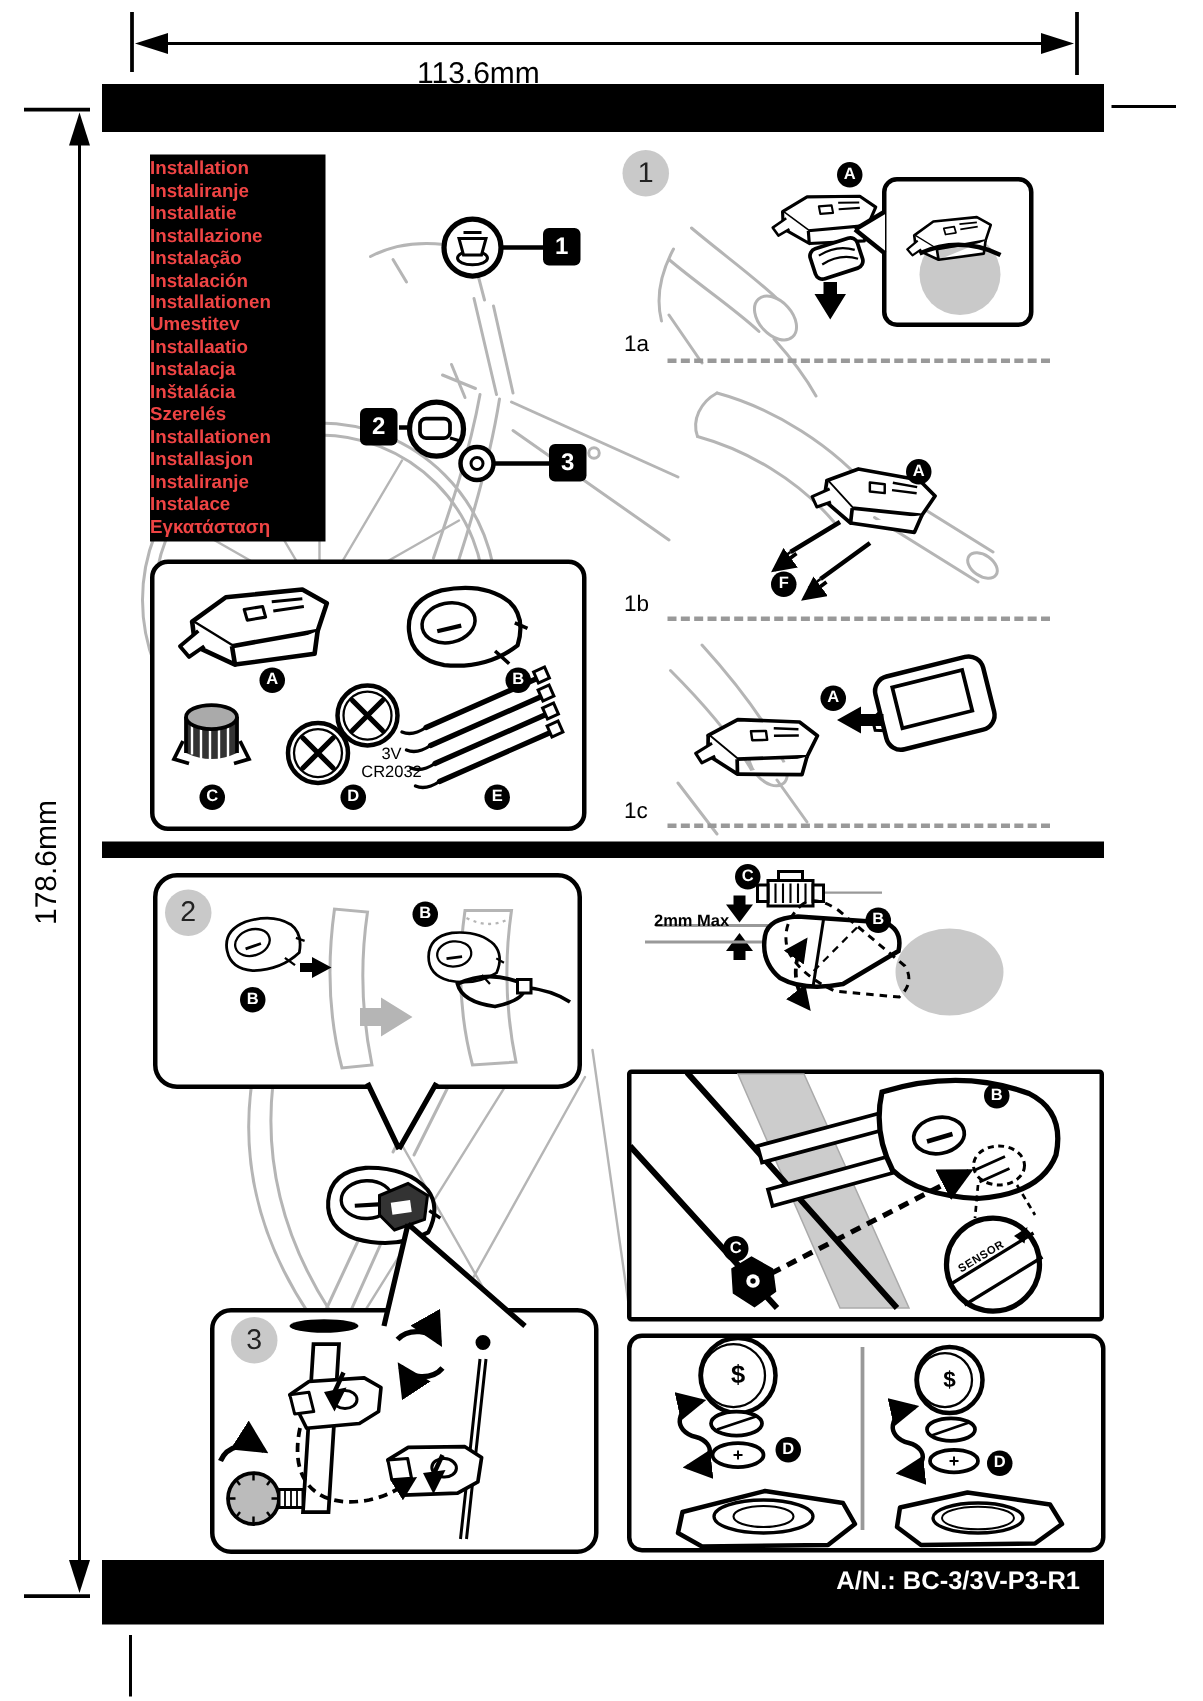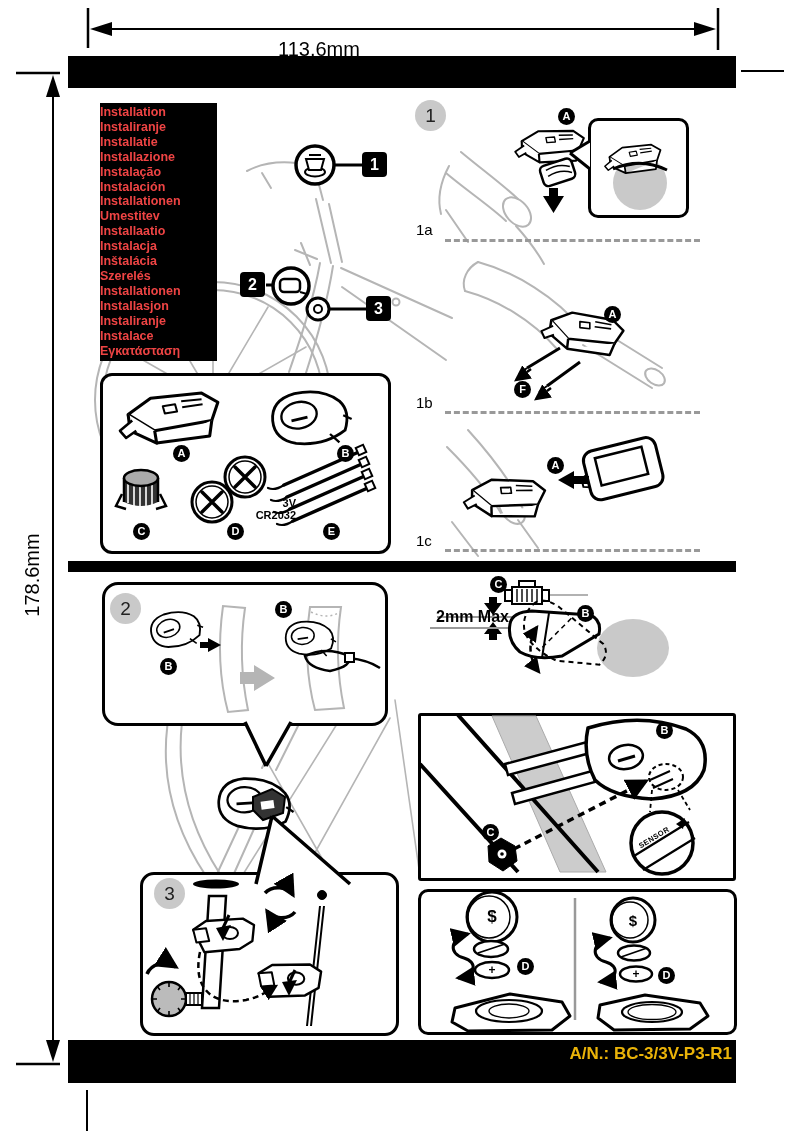--- a/index.html
+++ b/index.html
@@ -16,29 +16,29 @@
   .badge{position:absolute;width:17px;height:17px;border-radius:50%;background:#000;color:#fff;
          font-weight:bold;font-size:11px;line-height:17px;text-align:center;z-index:6;}
   .sq{position:absolute;width:25px;height:25px;border-radius:4px;background:#000;color:#fff;
       font-weight:bold;font-size:16px;line-height:25px;text-align:center;z-index:6;}
   .stepc{position:absolute;width:31px;height:31px;border-radius:50%;background:#c9c9c9;color:#222;
          font-size:19px;line-height:31px;text-align:center;z-index:6;}
   .sublabel{position:absolute;font-weight:normal;font-size:15px;z-index:6;}
   .dash{position:absolute;border-top:3px dashed #999;z-index:5;}
   .dimlabel{position:absolute;font-size:20px;z-index:6;}
   .sym{position:absolute;transform:translate(-50%,-50%);font-weight:bold;z-index:6;}
-  .spec{position:absolute;left:226px;width:70px;text-align:right;font-weight:bold;
+  .spec{position:absolute;left:226px;width:70px;text-align:center;font-weight:normal;
         font-size:11px;z-index:6;}
-  .gaplabel{position:absolute;left:436px;top:608px;font-weight:bold;font-size:16px;z-index:6;}
+  .gaplabel{position:absolute;left:436px;top:608px;font-weight:bold;font-size:11px;z-index:6;}
   .sensormark{position:absolute;left:637px;top:833px;font-weight:bold;font-size:7.5px;
               letter-spacing:.4px;transform:rotate(-31deg);z-index:6;}
   .footer-bar{position:absolute;left:68px;top:1040px;width:668px;height:43px;background:#000;
               z-index:2;display:flex;justify-content:flex-end;align-items:flex-start;
               padding:0;box-sizing:border-box;}
-  .footer-text{color:#eab308;font-weight:bold;font-size:17px;margin:4px 4px 0 0;}
+  .footer-text{color:#ffffff;font-weight:bold;font-size:17px;margin:4px 16px 0 0;}
 </style>
 </head>
 <body>
 
 <div class="page">
 
   <svg id="bgsvg" class="layer" width="802" height="1134" viewBox="0 0 802 1134">
     <g stroke="#b5b5b5" stroke-width="2" fill="none" stroke-linecap="round">
       <path d="M247,171 Q268,160 296,163"></path>
       <path d="M262,173 l9,15"></path>

